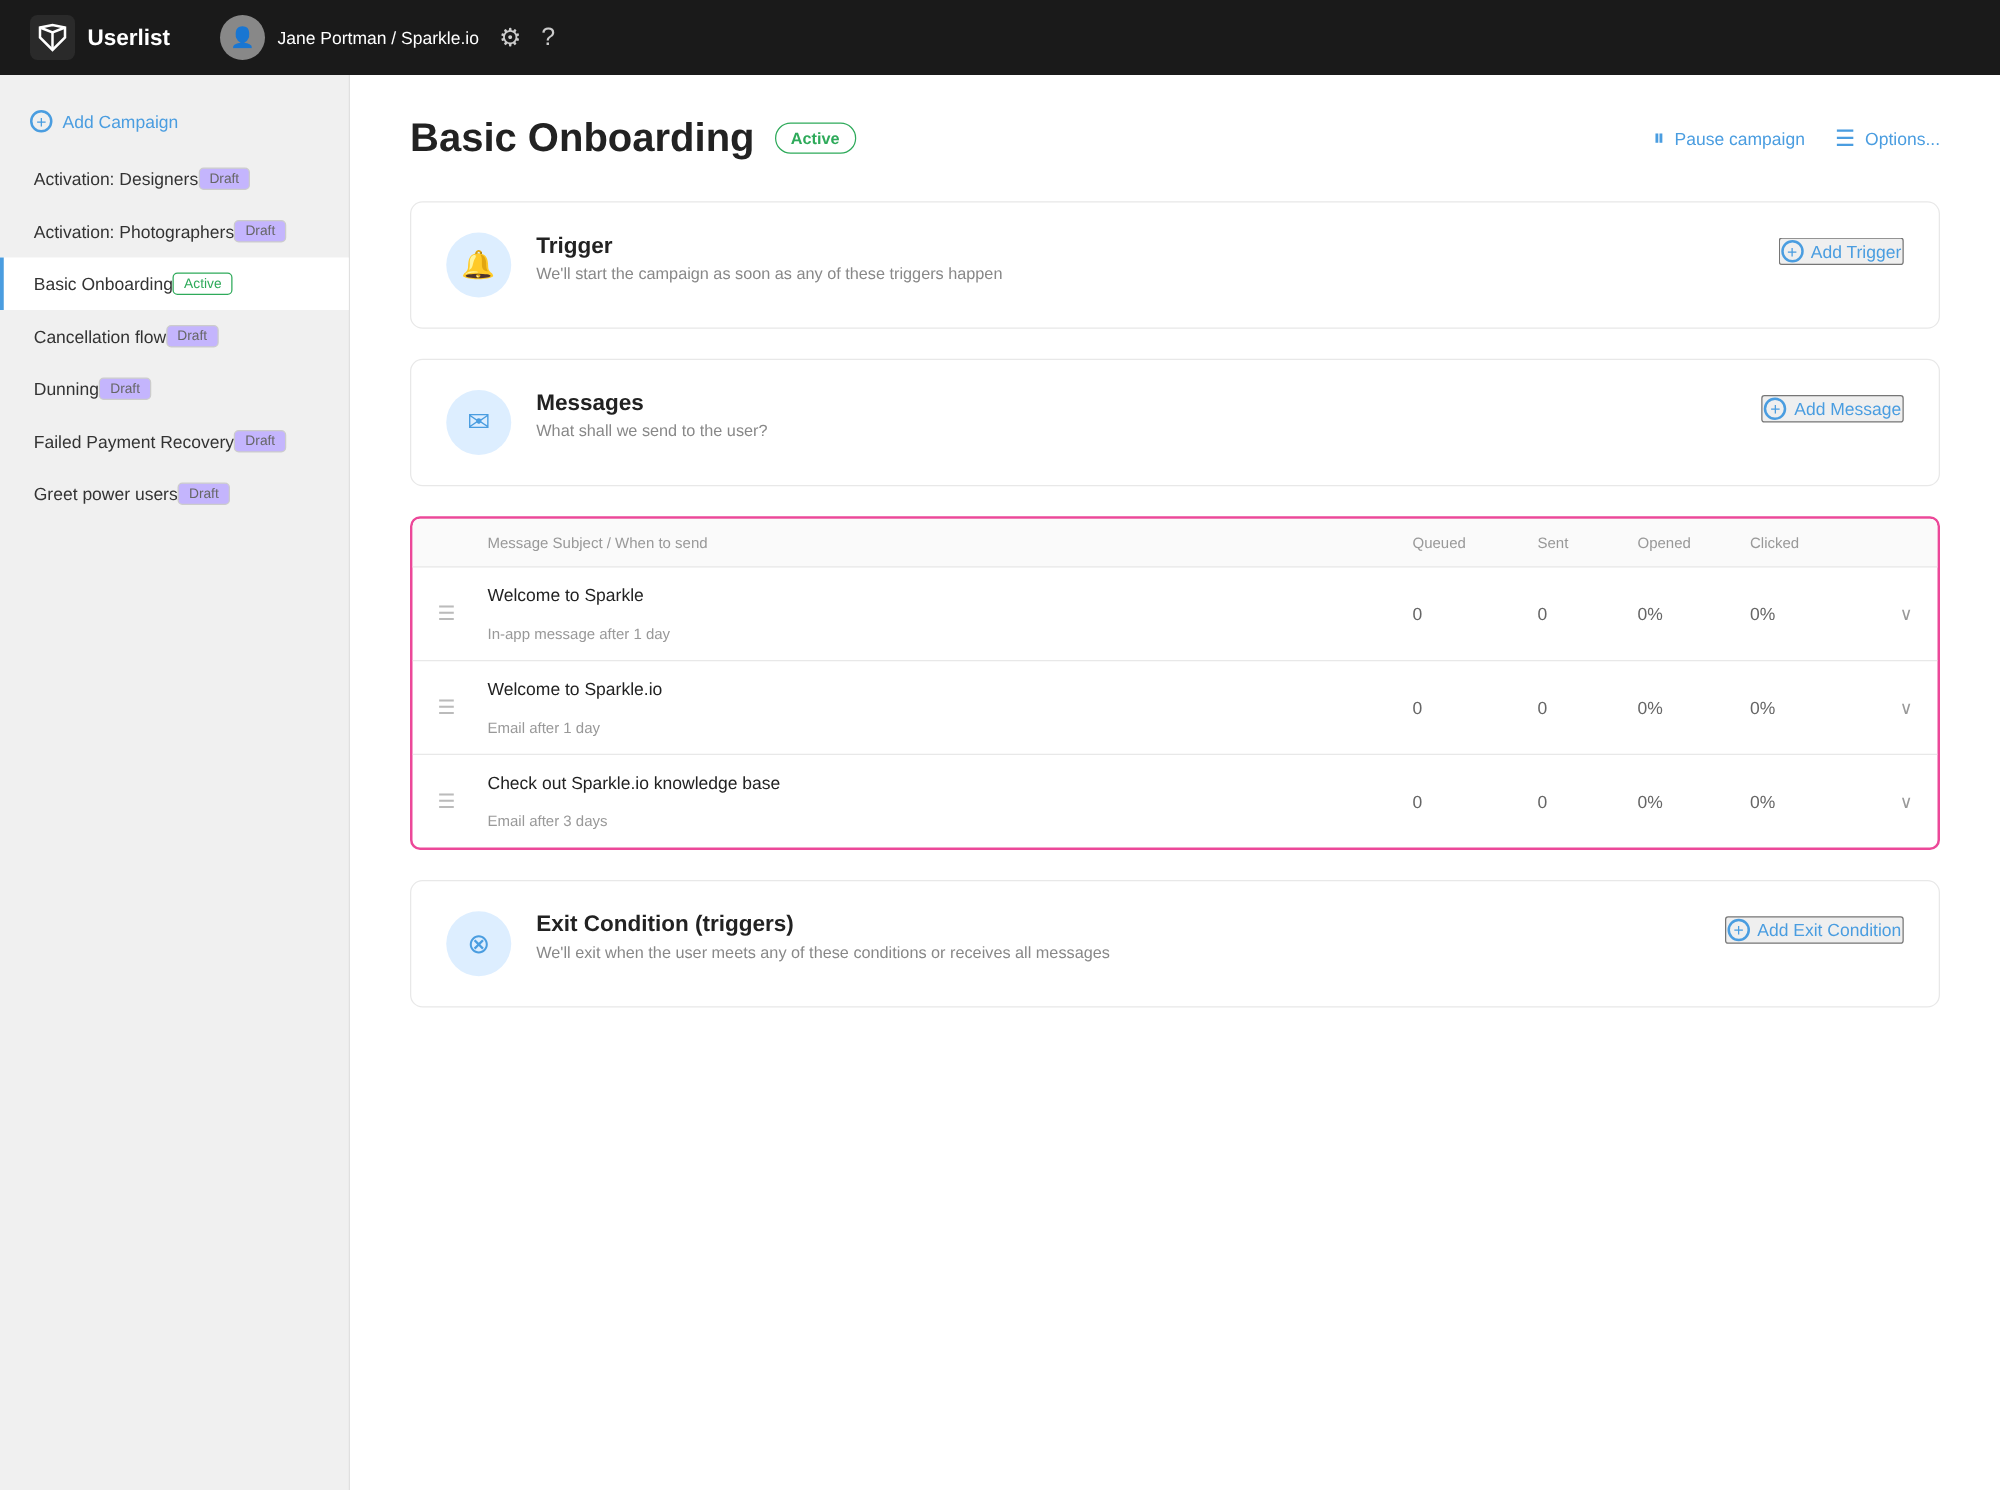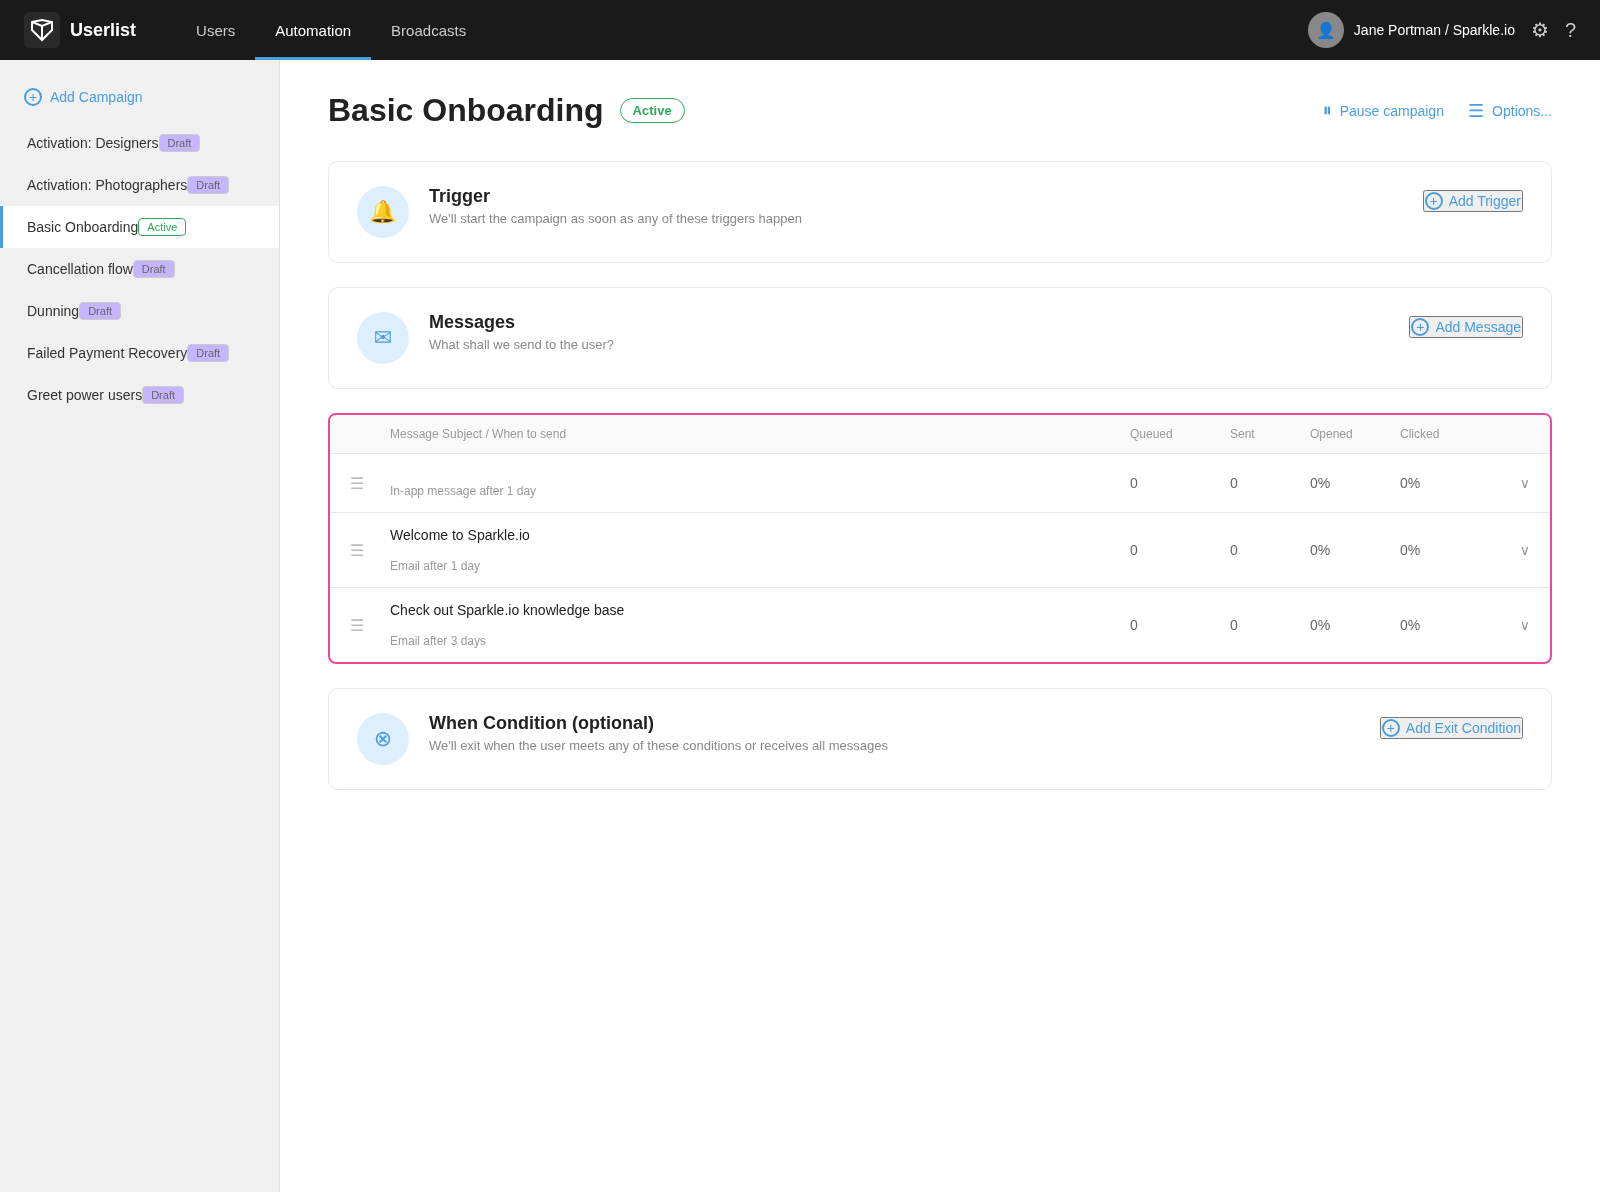--- a/index.html
+++ b/index.html
@@ -332,25 +332,20 @@
 <nav class="topnav">
   <div class="topnav-logo">
     <svg class="logo-icon" viewBox="0 0 36 36" fill="none" xmlns="http://www.w3.org/2000/svg">
       <rect width="36" height="36" rx="6" fill="#2a2a2a"></rect>
       <path d="M8 10 L18 8 L28 10 L28 18 L18 28 L8 18 Z" fill="none" stroke="white" stroke-width="2"></path>
       <path d="M8 10 L18 14 L28 10" stroke="white" stroke-width="2"></path>
       <path d="M18 14 L18 28" stroke="white" stroke-width="2"></path>
     </svg>
     <span>Userlist</span>
   </div>
-  <div class="topnav-links">
-    <a class="nav-link">Users</a>
-    <a class="nav-link active">Automation</a>
-    <a class="nav-link">Broadcasts</a>
-  </div>
   <div class="topnav-right">
     <div class="user-info">
       <div class="avatar">👤</div>
       <span>Jane Portman / Sparkle.io</span>
     </div>
     <button class="icon-btn">⚙</button>
     <button class="icon-btn">?</button>
   </div>
 </nav>
 
@@ -446,20 +441,21 @@
         <div>Queued</div>
         <div>Sent</div>
         <div>Opened</div>
         <div>Clicked</div>
         <div></div>
       </div>
 
       <div class="table-row">
         <div class="drag-handle">☰</div>
         <div>
+          <div class="msg-subject">Welcome to Sparkle</div>
           <div class="msg-subtitle">In-app message after 1 day</div>
         </div>
         <div class="table-cell">0</div>
         <div class="table-cell">0</div>
         <div class="table-cell">0%</div>
         <div class="table-cell">0%</div>
         <div class="expand-icon">∨</div>
       </div>
 
       <div class="table-row">
@@ -486,21 +482,21 @@
         <div class="table-cell">0%</div>
         <div class="table-cell">0%</div>
         <div class="expand-icon">∨</div>
       </div>
     </div>
 
     <div class="section-card">
       <div class="section-card-left">
         <div class="circle-x">⊗</div>
         <div class="section-text">
-          <h3>When Condition (optional)</h3>
+          <h3>Exit Condition (triggers)</h3>
           <p>We'll exit when the user meets any of these conditions or receives all messages</p>
         </div>
       </div>
       <button class="add-link">
         <span class="circle-plus">+</span>
         <span>Add Exit Condition</span>
       </button>
     </div>
 
   </main>

